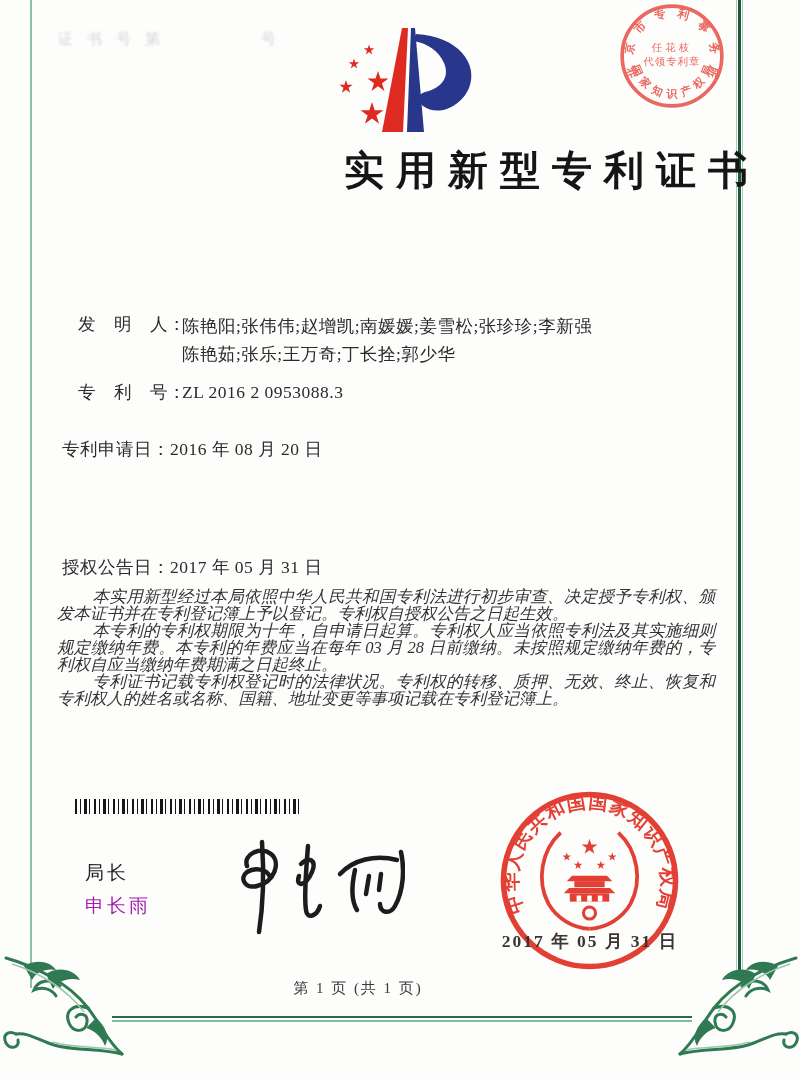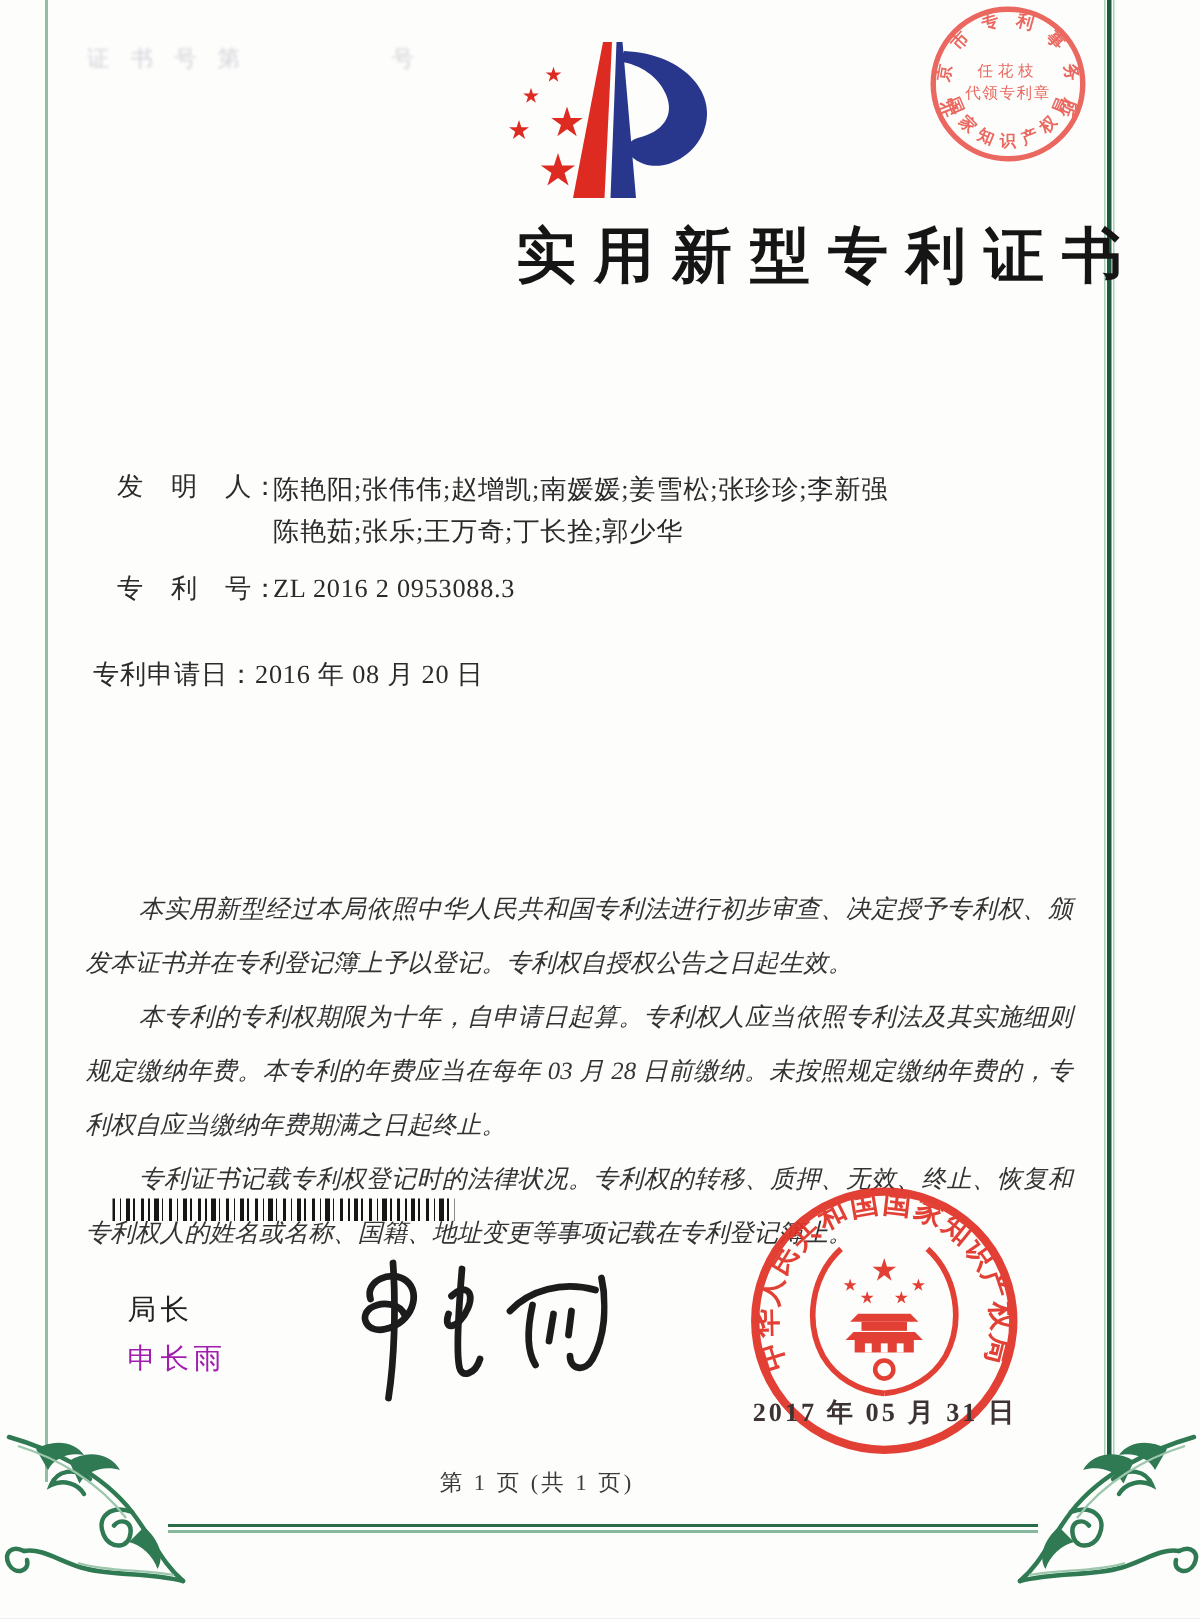--- a/index.html
+++ b/index.html
@@ -39,21 +39,21 @@
   .r2 .vals{display:inline-block;vertical-align:top;}
   .r2 .vals div{line-height:28px;}
   .r3{left:78px;top:380px;}
   .r3 .lbl{width:104px;}
   .r4{left:62px;top:437px;}
   .r5{left:62px;top:496px;letter-spacing:1.5px;}
   .r6{left:62px;top:555px;}
   
   .paras{position:absolute;left:57px;top:588px;width:658px;}
   .paras p{
-    margin:0;font-size:16.5px;line-height:36px;color:#333;
+    margin:0;font-size:16.5px;line-height:17px;color:#333;
     font-style:italic;text-align:justify;text-indent:2.15em;
   }
   
   .barcode{
     position:absolute;left:75px;top:799px;width:228px;height:15px;
     background:
      repeating-linear-gradient(90deg,#161616 0 2px,transparent 2px 5px,
        #161616 5px 6px,transparent 6px 9px,#161616 9px 12px,transparent 12px 14px,
        #161616 14px 15px,transparent 15px 19px);
   }
@@ -153,20 +153,23 @@
   <h1 class="cert-title">实用新型专利证书</h1>
 
   <div class="row r2">
     <span class="lbl">发　明　人：</span><span class="vals"><div>陈艳阳;张伟伟;赵增凯;南媛媛;姜雪松;张珍珍;李新强</div><div>陈艳茹;张乐;王万奇;丁长拴;郭少华</div></span>
   </div>
   <div class="row r3">
     <span class="lbl">专　利　号：</span><span>ZL 2016 2 0953088.3</span>
   </div>
   <div class="row r4">
     <span class="lbl">专利申请日：</span><span>2016 年 08 月 20 日</span>
+  </div>
+  <div class="row r6">
+    <span class="lbl">授权公告日：</span><span>2017 年 05 月 31 日</span>
   </div>
 
   <div class="paras">
     <p>本实用新型经过本局依照中华人民共和国专利法进行初步审查、决定授予专利权、颁发本证书并在专利登记簿上予以登记。专利权自授权公告之日起生效。</p>
     <p>本专利的专利权期限为十年，自申请日起算。专利权人应当依照专利法及其实施细则规定缴纳年费。本专利的年费应当在每年 03 月 28 日前缴纳。未按照规定缴纳年费的，专利权自应当缴纳年费期满之日起终止。</p>
     <p>专利证书记载专利权登记时的法律状况。专利权的转移、质押、无效、终止、恢复和专利权人的姓名或名称、国籍、地址变更等事项记载在专利登记簿上。</p>
   </div>
 
   <div class="barcode"></div>
 

